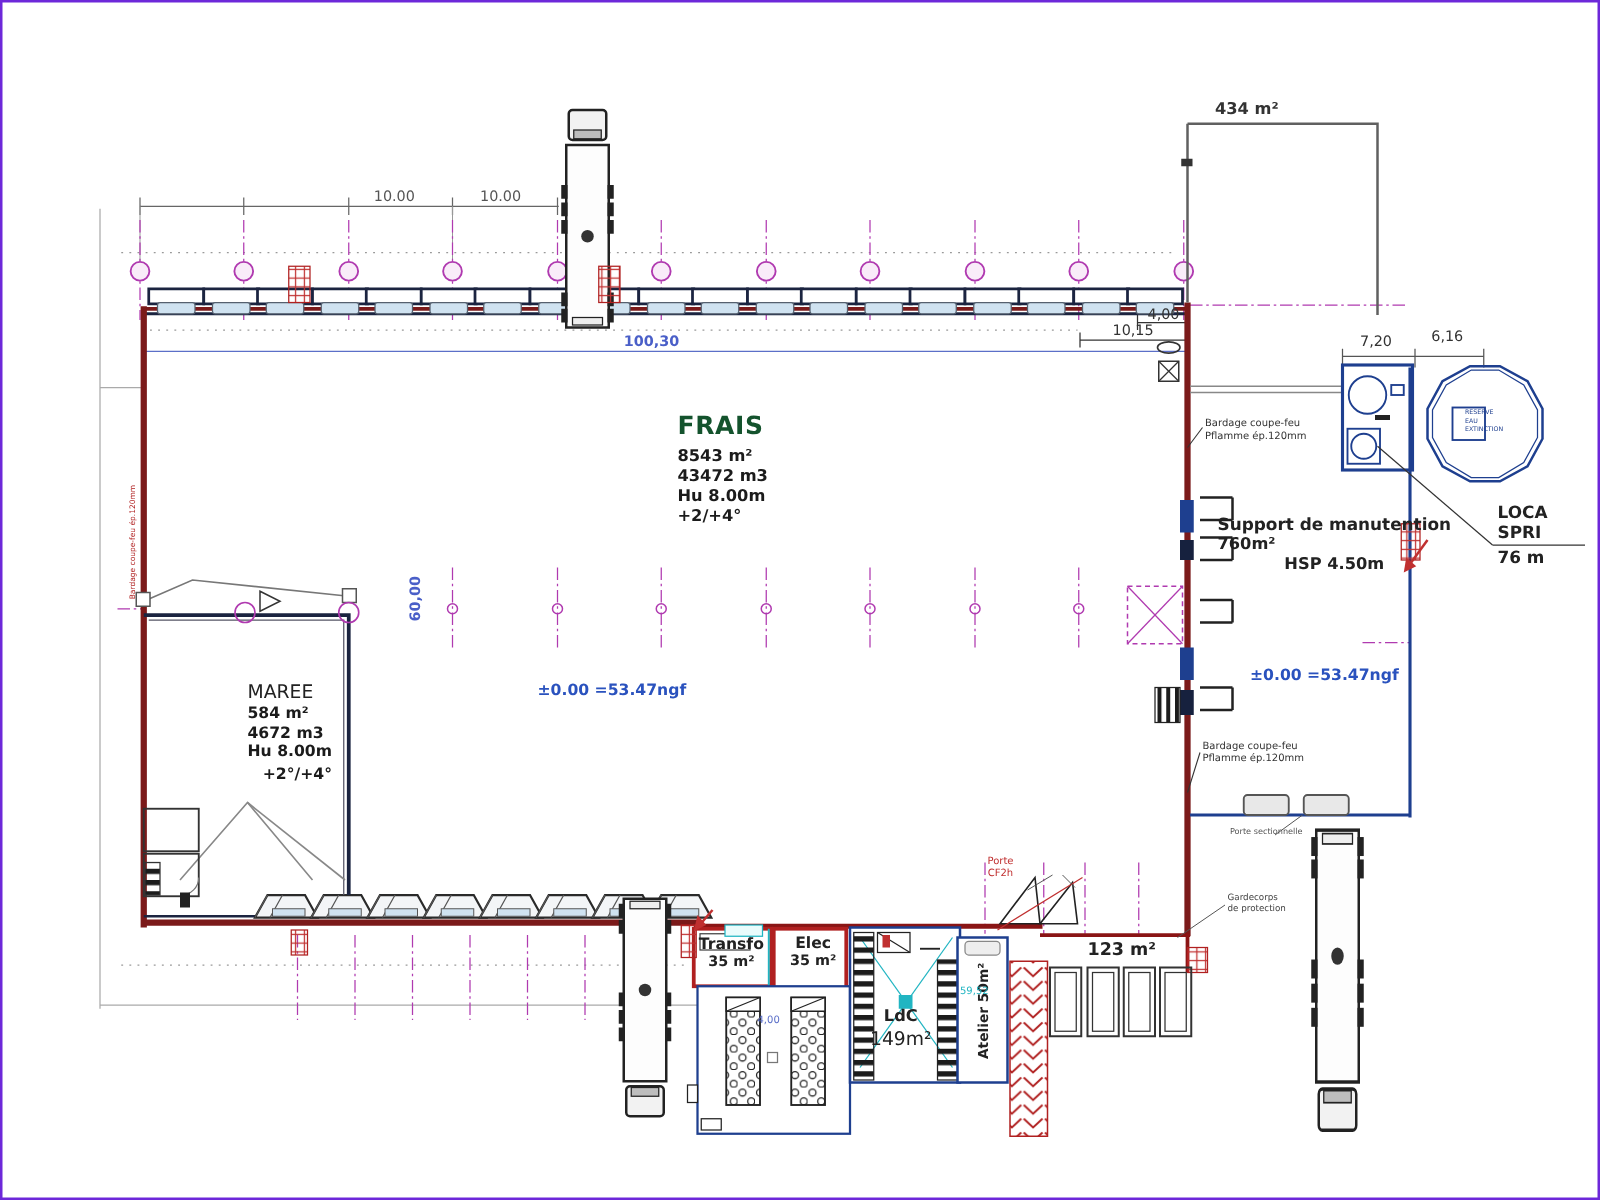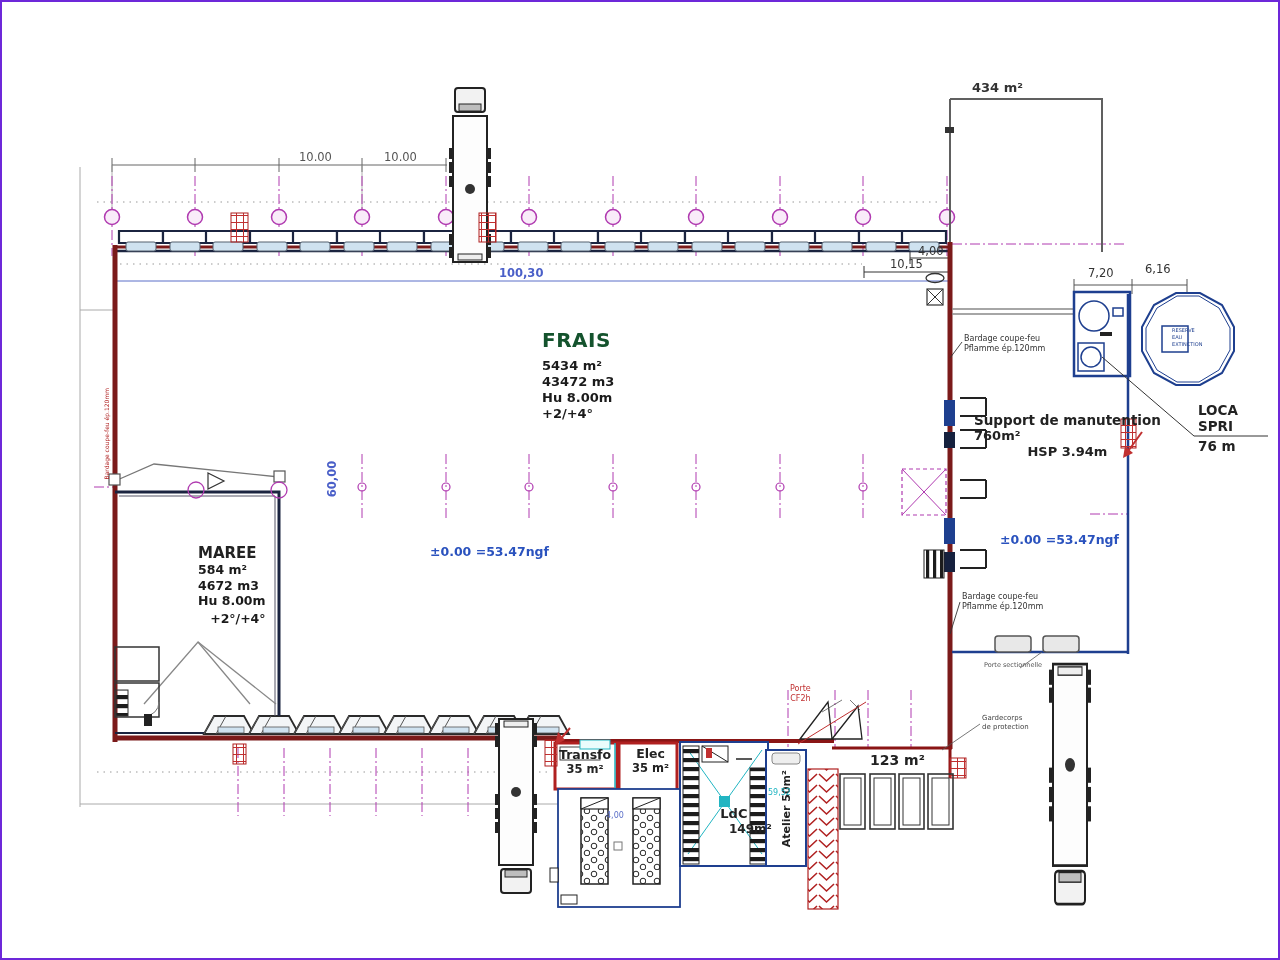--- a/index.html
+++ b/index.html
@@ -377,54 +377,54 @@
 <div class="lbl dim" style="left:297px;top:148px;">10.00</div>
 <div class="lbl dim" style="left:382px;top:148px;">10.00</div>
 <div class="lbl dimblue" style="left:497px;top:264px;">100,30</div>
 <div class="lbl dim" style="left:916px;top:242px;color:#333;">4,00</div>
 <div class="lbl dim" style="left:888px;top:255px;color:#333;">10,15</div>
 <div class="lbl dim" style="left:1086px;top:264px;color:#333;">7,20</div>
 <div class="lbl dim" style="left:1143px;top:260px;color:#333;">6,16</div>
 
 <div class="lbl" style="left:540px;top:326px;">
   <div class="roomtitle">FRAIS</div>
-  <div class="roomdata" style="margin-top:6px;">5434 m²</div>
+  <div class="roomdata" style="margin-top:6px;">8543 m²</div>
   <div class="roomdata">43472 m3</div>
   <div class="roomdata">Hu 8.00m</div>
   <div class="roomdata">+2/+4°</div>
 </div>
 
 <div class="lbl note" style="left:962px;top:332px;">
   <div>Bardage coupe-feu</div>
   <div>Pflamme ép.120mm</div>
 </div>
 
 <div class="lbl" style="left:972px;top:410px;">
   <div style="font-size:13.5px;font-weight:600;">Support de manutention</div>
   <div style="font-size:13px;font-weight:600;text-align:left;">760m²</div>
-  <div style="font-size:13px;font-weight:600;text-align:center;">HSP 3.94m</div>
+  <div style="font-size:13px;font-weight:600;text-align:center;">HSP 4.50m</div>
 </div>
 
 <div class="lbl" style="left:1196px;top:400px;font-size:13.5px;font-weight:bold;">
   <div>LOCA</div>
   <div>SPRI</div>
   <div style="margin-top:3px;">76 m</div>
 </div>
 
 <div class="lbl" style="left:1170px;top:325px;font-size:5px;color:#1e3f8f;line-height:1.4;">
   <div>RESERVE</div>
   <div>EAU</div>
   <div>EXTINCTION</div>
 </div>
 
 <div class="lbl level" style="left:428px;top:542px;">±0.00 =53.47ngf</div>
 <div class="lbl level" style="left:998px;top:530px;">±0.00 =53.47ngf</div>
 
 <div class="lbl" style="left:196px;top:542px;">
-  <div style="font-size:15px;font-weight:bold;">MAREE</div>
+  <div style="font-size:15px;font-weight:normal;">MAREE</div>
   <div class="roomdata" style="font-size:12.5px;">584 m²</div>
   <div class="roomdata" style="font-size:12.5px;">4672 m3</div>
   <div class="roomdata" style="font-size:12.5px;">Hu 8.00m</div>
   <div class="roomdata" style="font-size:12.5px;margin-top:3px;text-align:right;">+2°/+4°</div>
 </div>
 
 <div class="lbl dimblue vert" style="left:300px;top:470px;width:60px;text-align:center;">60,00</div>
 
 <div class="lbl vert" style="left:50px;top:428px;width:110px;font-size:6px;color:#b02020;text-align:center;">Bardage coupe-feu ép.120mm</div>
 
@@ -437,21 +437,21 @@
   <div style="font-size:12.5px;font-weight:700;">Transfo</div>
   <div style="font-size:11.5px;font-weight:600;">35 m²</div>
 </div>
 <div class="lbl" style="left:630px;top:744px;text-align:center;">
   <div style="font-size:12.5px;font-weight:700;">Elec</div>
   <div style="font-size:11.5px;font-weight:600;">35 m²</div>
 </div>
 
 <div class="lbl" style="left:694px;top:804px;text-align:center;">
   <div style="font-size:13px;font-weight:700;">LdC</div>
-  <div style="font-size:12px;font-weight:700;margin-left:33px;">149m²</div>
+  <div style="font-size:15px;font-weight:400;">149m²</div>
 </div>
 
 <div class="lbl vert" style="left:745px;top:800px;width:80px;text-align:center;font-size:11px;font-weight:700;">Atelier 50m²</div>
 
 <div class="lbl cyan" style="left:766px;top:786px;font-size:8px;">59,52</div>
 <div class="lbl" style="left:604px;top:809px;font-size:8px;color:#5b6fc8;">4,00</div>
 
 <div class="lbl" style="left:868px;top:750px;font-size:14px;font-weight:bold;">123 m²</div>
 
 <div class="lbl red" style="left:788px;top:682px;font-size:8px;text-align:center;">

